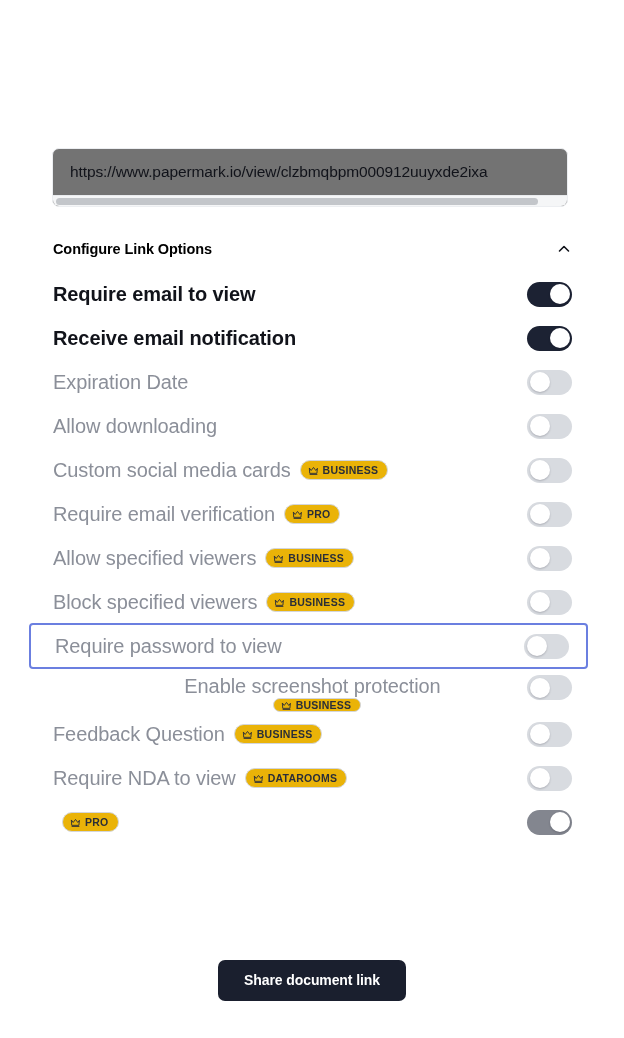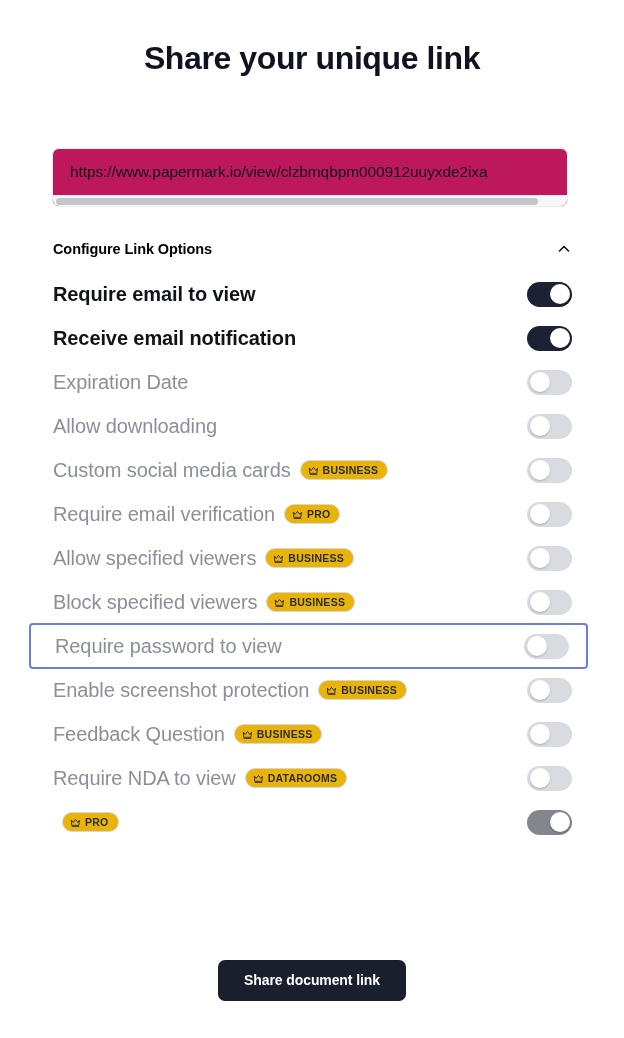--- a/index.html
+++ b/index.html
@@ -33,21 +33,21 @@
     letter-spacing: -0.4px;
     color: #0f1320;
   }
 
   
   .url-wrap {
     position: absolute;
     top: 148px;
     left: 52px;
     width: 516px;
-    background: #be185d;
+    background: #737373;
     border-radius: 7px;
     border: 1px solid #eceef1;
     padding: 0;
     overflow: hidden;
   }
   .url-text {
     display: block;
     white-space: nowrap;
     overflow: hidden;
     font-size: 15.5px;
@@ -133,21 +133,21 @@
     margin-left: 29px;
     margin-right: 36px;
     padding-left: 24px;
     padding-right: 17px;
     height: 46px;
     border: 2px solid #6b7fe0;
     border-radius: 4px;
     margin-top: 6px;
     align-items: center;
   }
-  .row.is-highlighted + .row { margin-top: 6px; }
+  .row.is-highlighted + .row { margin-top: 6px; flex-direction: column; }
 
   
   .badge {
     display: inline-flex;
     align-items: center;
     gap: 4px;
     margin-left: 9px;
     height: 20px;
     padding: 0 9px 0 7px;
     border: 1px solid #d3d6dc;
@@ -219,21 +219,20 @@
     line-height: 41px;
     cursor: pointer;
     margin-top: 16px;
   }
 </style>
 </head>
 <body>
 
 <div class="page">
 
-  <h1 class="title">Share your unique link</h1>
 
   <div class="url-wrap">
     <span class="url-text" title="https://www.papermark.io/view/clzbmqbpm000912uuyxde2ixa">https://www.papermark.io/view/clzbmqbpm000912uuyxde2ixa</span>
     <div class="url-scrollbar">
       <div class="url-scroll-thumb"></div>
     </div>
   </div>
 
   <div class="options">
 

